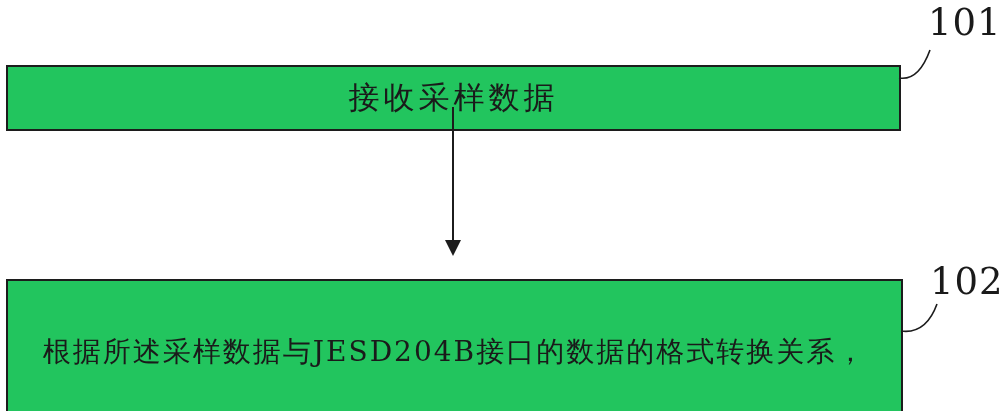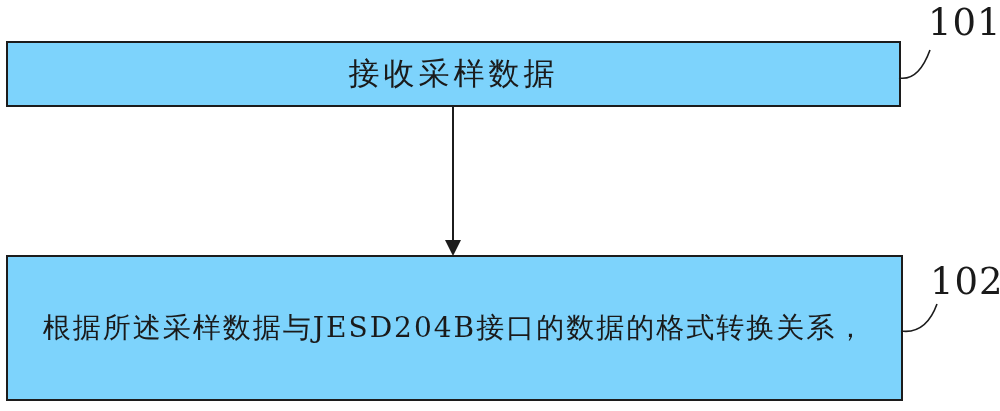--- a/index.html
+++ b/index.html
@@ -13,24 +13,25 @@
     height: 411px;
     background: #ffffff;
     font-family: "DejaVu Serif", "Liberation Serif", serif;
     color: #1a1a1a;
     overflow: hidden;
   }
   .flow-box {
     position: absolute;
     box-sizing: border-box;
     border: 2px solid #1c1c1c;
-    background: #7dd3fc;
+    background: #22c55e;
     display: flex;
     align-items: center;
     justify-content: center;
+    margin-top: 24px;
   }
   .flow-box-top {
     left: 6px;
     top: 41px;
     width: 895px;
     height: 66px;
   }
   .flow-box-top .box-text {
     font-size: 31px;
     letter-spacing: 4px;

